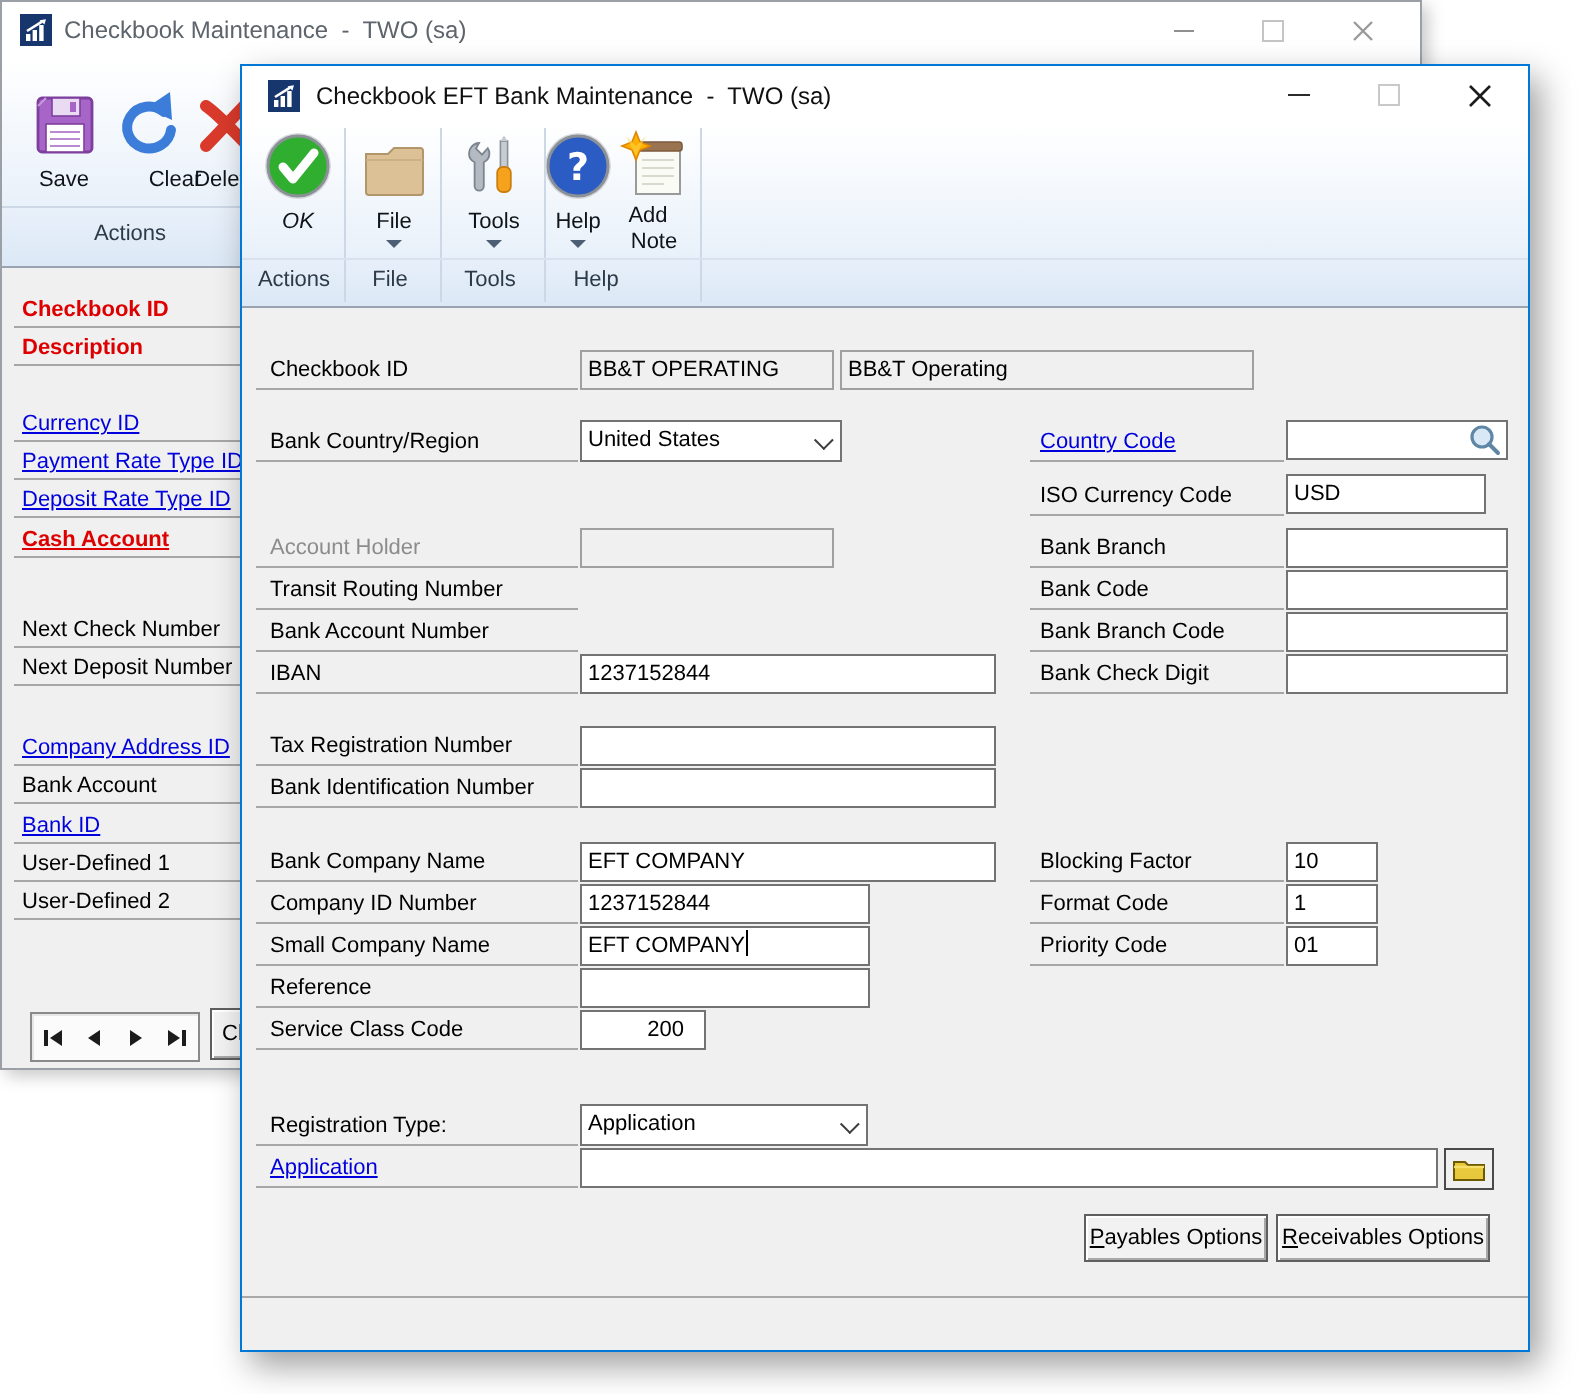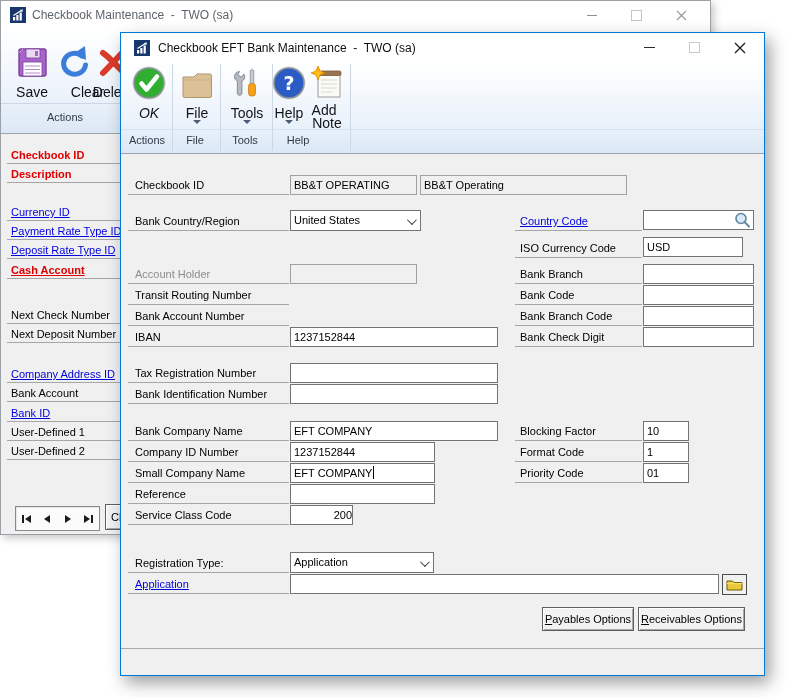--- a/index.html
+++ b/index.html
@@ -9,29 +9,29 @@
   .titlebar{position:absolute;left:0;top:0;right:0;background:#ffffff;}
   .title-text{position:absolute;font-size:12px;white-space:pre;}
   .winbtn{position:absolute;top:0;width:45px;height:28px;display:flex;align-items:center;justify-content:center;}
   .lbl{position:absolute;font-size:11px;color:#000;white-space:nowrap;line-height:13px;}
   .lbl.link{color:#0000dd;text-decoration:underline;}
   .lbl.req{color:#de0000;font-weight:bold;}
   .lbl.dis{color:#8c8c8c;}
   .fld{position:absolute;height:20px;background:#fff;border:1px solid #737373;box-sizing:border-box;
        font-size:11px;line-height:18px;padding:0 3px;white-space:nowrap;overflow:hidden;color:#000;}
   .fld.dis{background:#f0f0f0;border-color:#a0a0a0;}
-  .fld.tr{text-align:right;padding-right:0;}
+  .fld.tr{text-align:right;padding-right:10px;}
   .pline{position:absolute;height:1px;background:#a6a6a6;}
   .combo{position:absolute;height:21px;background:#fff;border:1px solid #737373;box-sizing:border-box;
        font-size:11px;line-height:19px;padding:0 3px;overflow:hidden;}
   .chev{position:absolute;right:6px;top:7px;width:6px;height:6px;border-right:1px solid #3c3c3c;
        border-bottom:1px solid #3c3c3c;transform:rotate(45deg) translateY(-2px);}
   .toolbar{position:absolute;left:0;right:0;background:linear-gradient(#ffffff,#e9f1fa 70%,#dcE8f6);}
   .tsep{position:absolute;width:1px;background:#ccd8e6;}
-  .tlbl{position:absolute;font-size:14px;color:#101418;transform:translateX(-50%);white-space:nowrap;}
+  .tlbl{position:absolute;font-size:11px;color:#101418;transform:translateX(-50%);white-space:nowrap;}
   .glbl{position:absolute;font-size:11px;color:#2d3a49;transform:translateX(-50%);white-space:nowrap;}
   .darr{position:absolute;width:0;height:0;border-left:4px solid transparent;border-right:4px solid transparent;
        border-top:4px solid #4b5e74;transform:translateX(-50%);}
   .btn{position:absolute;background:#f2f2f2;border:1px solid #5f5f5f;box-sizing:border-box;font-size:11px;
        display:flex;align-items:center;justify-content:center;box-shadow:inset 1px 1px 0 #ffffff,inset -1px -1px 0 #a8a8a8;
        color:#000;white-space:nowrap;}
   .navtri-l{width:0;height:0;border-top:4px solid transparent;border-bottom:4px solid transparent;border-right:6px solid #1c1c1c;}
   .navtri-r{width:0;height:0;border-top:4px solid transparent;border-bottom:4px solid transparent;border-left:6px solid #1c1c1c;}
   .navbar-b{width:2px;height:8px;background:#1c1c1c;}
   .navbtn{flex:1;display:flex;align-items:center;justify-content:center;gap:1px;height:100%;}

